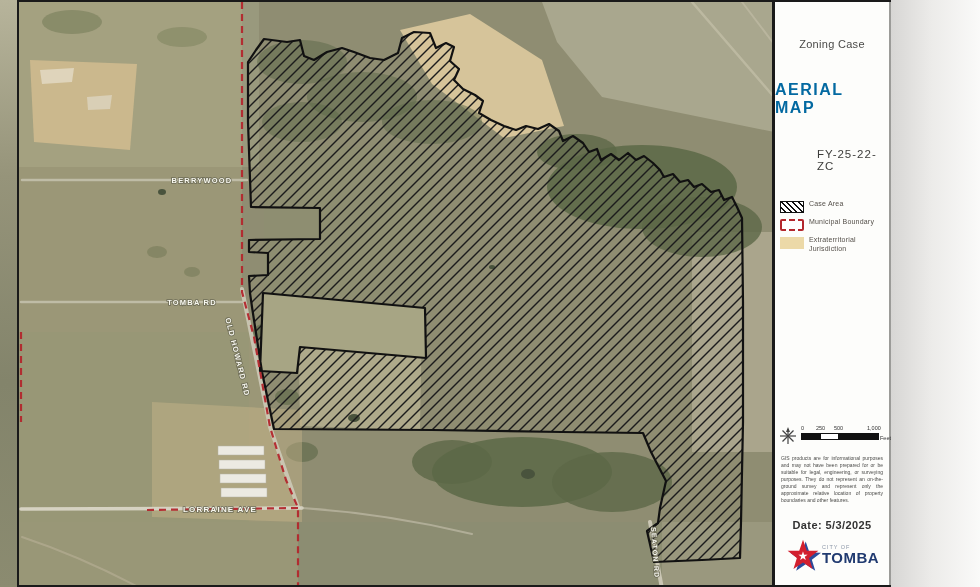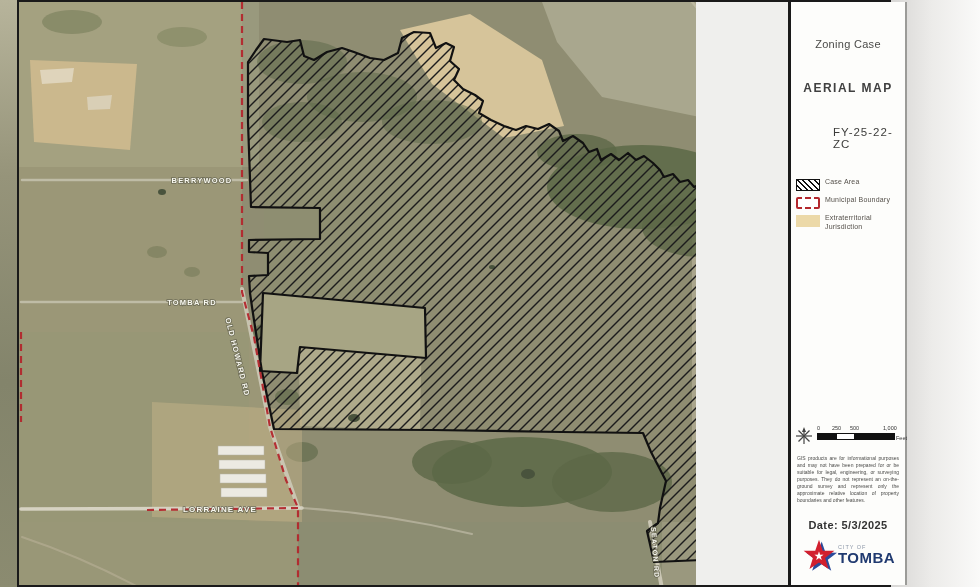--- a/index.html
+++ b/index.html
@@ -10,31 +10,31 @@
   }
   #stage{position:absolute;inset:0;}
   
   #left-band{position:absolute;left:0;top:0;width:17px;height:587px;
     background:linear-gradient(180deg,#b7b49b 0%,#96947a 30%,#83846b 65%,#8b8b70 100%);}
   #right-band{position:absolute;left:891px;top:0;width:89px;height:587px;
     background:linear-gradient(90deg,#d7d6d4 0%,#ecebe9 45%,#fafaf9 100%);}
   
   #doc{position:absolute;left:17px;top:0;width:874px;height:587px;
     border-top:2px solid #1a1a1a;border-bottom:2px solid #1a1a1a;box-sizing:border-box;}
-  #map-area{position:absolute;left:0;top:0;width:679px;height:583px;
+  #map-area{position:absolute;left:0;top:0;width:755px;height:583px;
     border-left:2px solid #1a1a1a;box-sizing:border-box;background:#8f8d72;overflow:hidden;}
   #map-svg{display:block;}
   .street-label{fill:#fdfdf6;stroke:#6b6a55;stroke-width:1.7px;paint-order:stroke;
     font-family:"Liberation Sans",sans-serif;font-weight:bold;letter-spacing:1.2px;opacity:.95;}
   
-  #panel{position:absolute;left:771px;top:0;width:119px;height:583px;box-sizing:border-box;
+  #panel{position:absolute;left:755px;top:0;width:119px;height:583px;box-sizing:border-box;
     background:#fdfdfb;border-left:3px solid #1a1a1a;border-right:2px solid #9b9b98;
     display:flex;flex-direction:column;align-items:center;}
   .panel-title{margin-top:36px;font-size:11px;color:#4a4a48;letter-spacing:.3px;}
-  .panel-map-name{margin-top:31px;font-size:12px;font-weight:bold;color:#404040;letter-spacing:1.5px;}
+  .panel-map-name{margin-top:31px;font-size:16px;font-weight:bold;color:#0369a1;letter-spacing:1.5px;}
   .panel-case-no{margin-top:31px;font-size:11.5px;color:#3c3c3a;letter-spacing:1px;padding-left:42px;}
   #legend{margin-top:28px;width:104px;display:flex;flex-direction:column;gap:5px;}
   .legend-item{display:flex;align-items:flex-start;gap:5px;}
   .sw{flex:0 0 auto;margin-top:1px;}
   .sw-hatch{width:22px;height:10px;border:1.6px solid #111;
     background:repeating-linear-gradient(45deg,#fff 0 2.5px,#111 2.5px 4px);}
   .sw-muni{width:20px;height:8px;border:2px dashed #b3272d;border-radius:2px;background:#fff;}
   .sw-etj{width:24px;height:12px;background:#ecd9a8;}
   .legend-label{font-size:7px;color:#55504a;line-height:1.25;letter-spacing:.2px;}
   #scale-block{margin-top:auto;width:106px;display:flex;align-items:center;gap:4px;}

